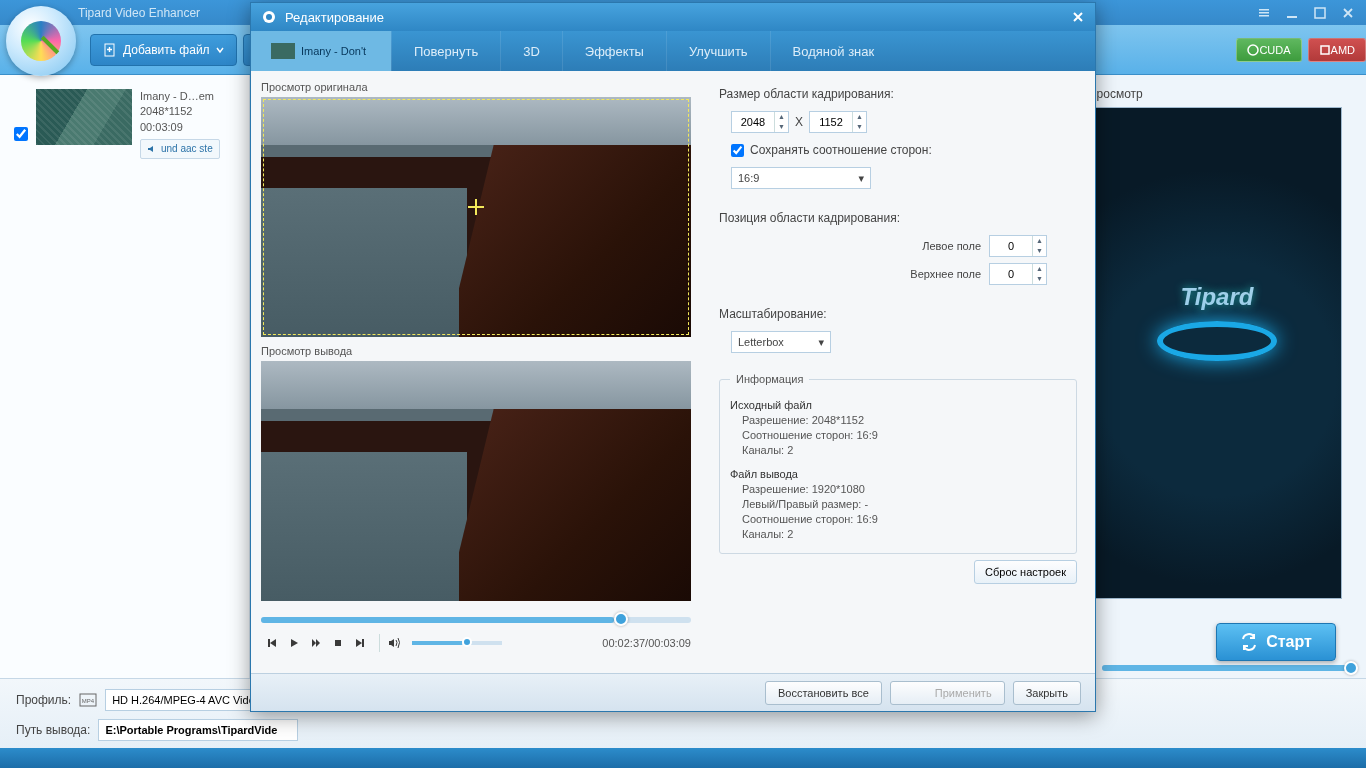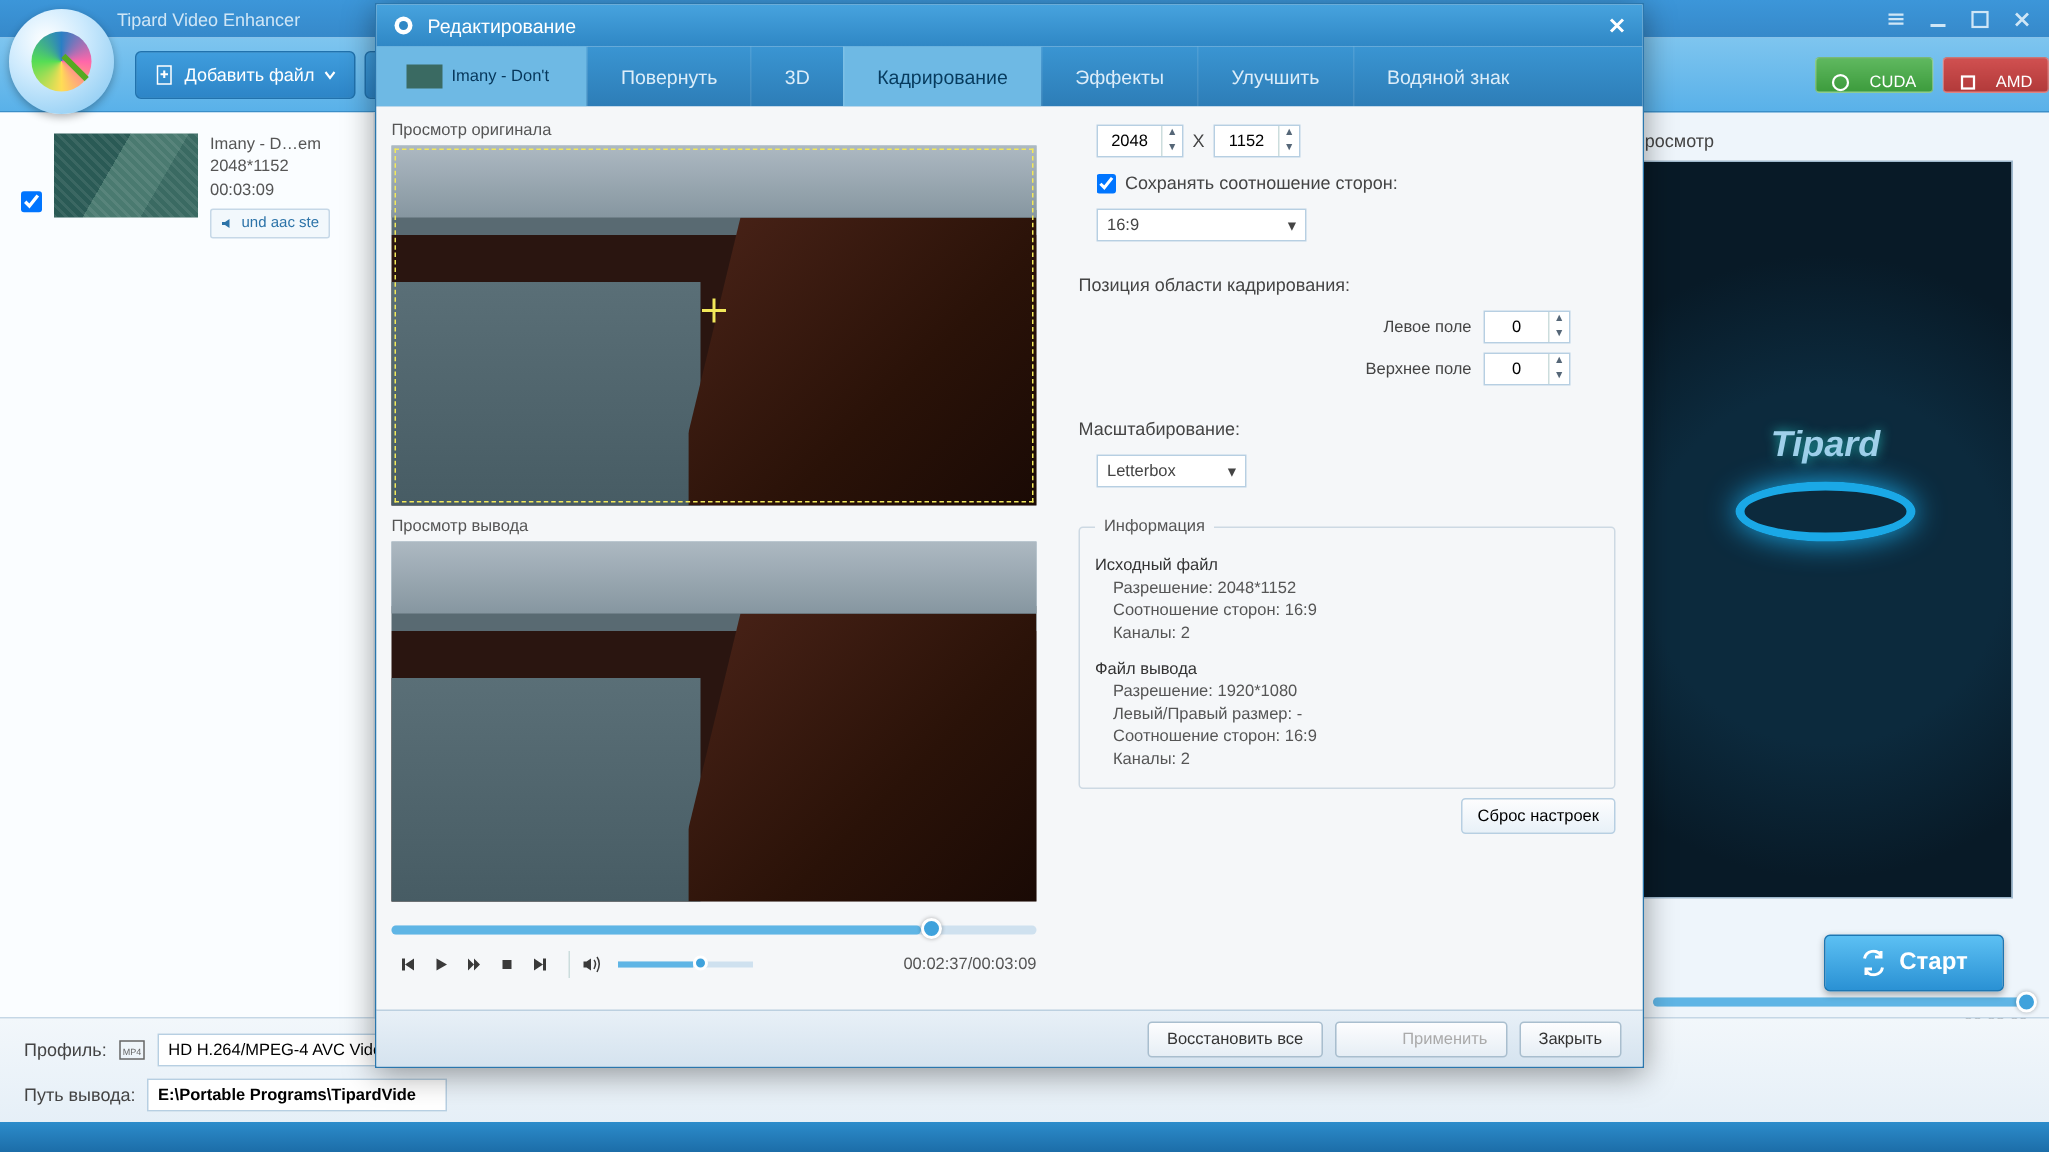--- a/index.html
+++ b/index.html
@@ -14,21 +14,21 @@
 .titlebar .win-btn svg { width: 12px; height: 12px; }
 
 .logo-circle { position: absolute; left: 6px; top: 6px; width: 70px; height: 70px; border-radius: 50%; background: radial-gradient(circle at 35% 30%, #fff 0, #cdeafd 40%, #7dc4f0 100%); box-shadow: 0 2px 6px rgba(0,0,0,.3); z-index: 5; display:flex; align-items:center; justify-content:center; }
 .logo-wand { width: 40px; height: 40px; border-radius:50%; background: conic-gradient(#2a7fc4, #f6a, #fd5, #5d5, #2a7fc4); position:relative;}
 .logo-wand::after{content:""; position:absolute; width:22px; height:4px; background:#5a2; top:22px; left:18px; transform:rotate(45deg);}
 
 .toolbar { height: 50px; margin-top: 0; background: linear-gradient(to bottom, #7ec5ef, #59b1e9); display: flex; align-items: center; padding-left: 90px; gap: 6px; border-bottom: 1px solid #3a8fc9; }
 .tb-btn { height: 32px; background: linear-gradient(to bottom, #3f9ddd, #2d85c7); border: 1px solid #2172ad; border-radius: 4px; color: #fff; font-size: 12px; padding: 0 12px; display: flex; align-items: center; cursor: pointer; gap: 6px; }
 .tb-sq { width: 32px; padding: 0; justify-content: center; }
 .toolbar .spacer { flex: 1; }
-.gpu-badge { height: 24px; border-radius: 3px; padding: 0 10px; font-size: 11px; display:flex; align-items:flex-end; gap:13px; color:#fff; border:1px solid rgba(255,255,255,.3);}
+.gpu-badge { height: 24px; border-radius: 3px; padding: 0 10px; font-size: 11px; display:flex; align-items:center; gap:0; color:#fff; border:1px solid rgba(255,255,255,.3);}
 .gpu-cuda { background: linear-gradient(#5fb85f,#3d9c3d); }
 .gpu-amd { background: linear-gradient(#d05050,#b23a3a); }
 
 .content { position: absolute; top: 75px; left: 0; right: 0; bottom: 45px; display: flex; }
 .file-list { width: 250px; background: #fafdff; border-right: 1px solid #d8e6f1; padding: 8px; }
 .file-item { display: flex; gap: 8px; padding: 6px; }
 .file-thumb { width: 96px; height: 56px; background: linear-gradient(120deg, #2a5a55 0 40%, #4a7a70 40% 70%, #3a6a62 70%); position:relative; }
 .file-thumb::after{content:"";position:absolute;inset:0;background:repeating-linear-gradient(45deg,rgba(255,255,255,.08) 0 2px,transparent 2px 5px);}
 .file-meta { font-size: 11px; color: #555; line-height: 1.4; }
 .file-audio { margin-top: 4px; border:1px solid #c6d8e7; border-radius:2px; padding:2px 6px; font-size:10px; color:#2c73a8; background:#f2f8fc; display:inline-flex; align-items:center; gap:4px;}
@@ -299,21 +299,20 @@
         </svg>
       </span>
   </div>
   <div class="dlg-tabs-row">
     <div class="file-tab">
       <div class="mini-thumb"></div>
       <span>Imany - Don't</span>
     </div>
     <div class="dlg-tab">Повернуть</div>
     <div class="dlg-tab">3D</div>
-    <div class="dlg-tab active">Кадрирование</div>
     <div class="dlg-tab">Эффекты</div>
     <div class="dlg-tab">Улучшить</div>
     <div class="dlg-tab">Водяной знак</div>
   </div>
   <div class="dlg-body">
     <div class="dlg-left">
       <div class="prev-label">Просмотр оригинала</div>
       <div class="prevbox">
         <div class="sky"></div>
           <div class="sea"></div>
@@ -366,20 +365,21 @@
           <div class="dlg-vol">
               <div class="vf"></div>
               <div class="vk"></div>
             </div>
           <span class="dlg-timetxt">00:02:37/00:03:09</span>
         </div>
       </div>
     </div>
 
     <div class="dlg-right">
+      <div class="sec-title">Размер области кадрирования:</div>
       <div style="display:flex;align-items:center;gap:6px;margin-left:12px">
         <div class="num-input">
             <input value="2048" style="">
             <div class="num-spin">
               <span>▲</span>
               <span>▼</span>
             </div>
           </div>
         <span>X</span>
         <div class="num-input">

